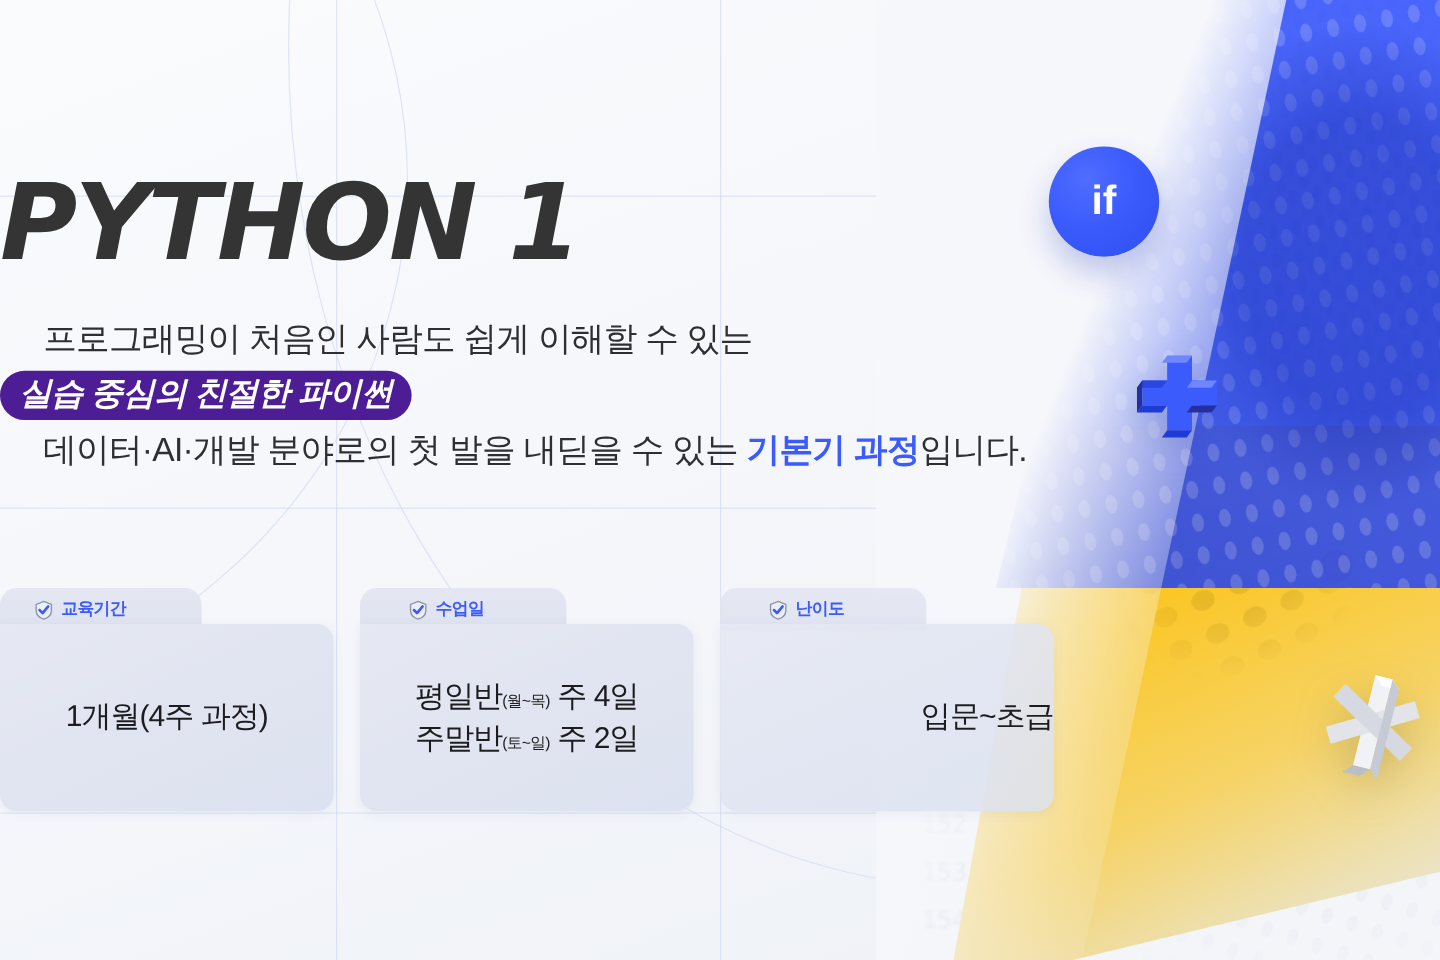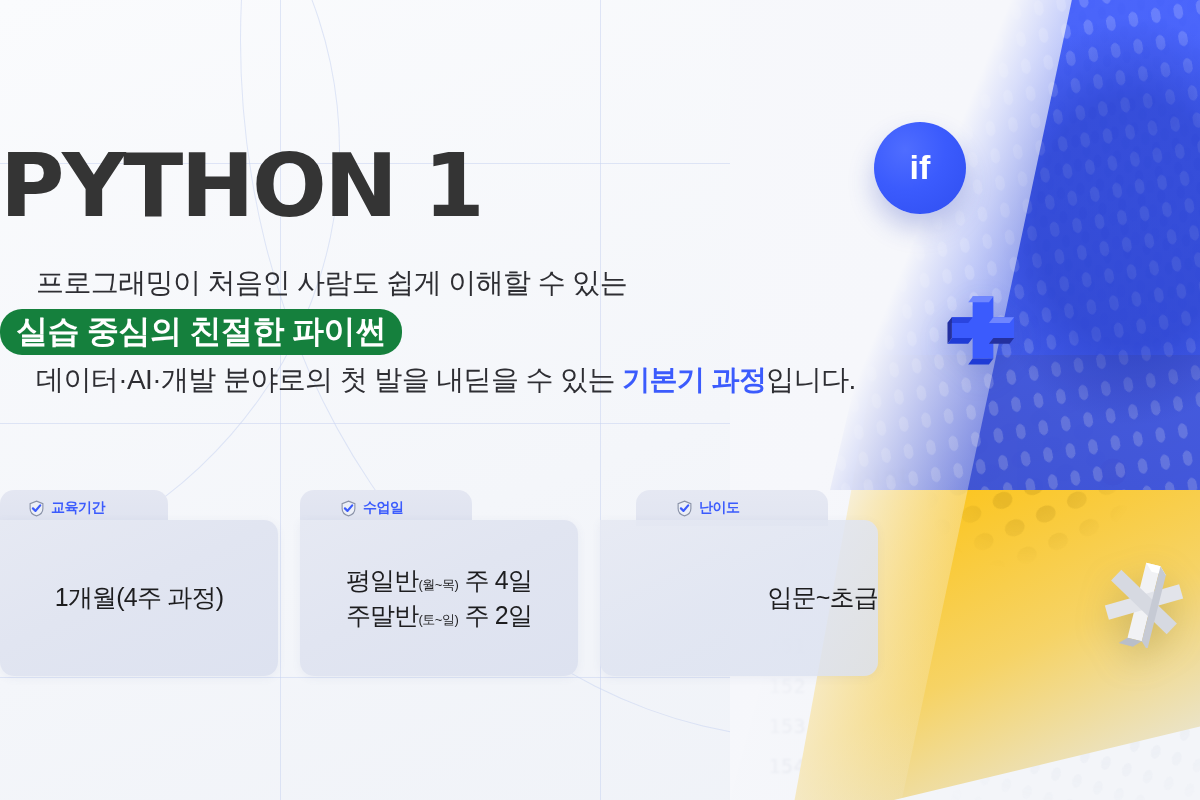--- a/index.html
+++ b/index.html
@@ -172,32 +172,33 @@
 
   
   .content{ position:absolute; left:0; top:0; width:760px; height:800px; }
 
   .title{
     position:absolute; left:0; top:142px;
     font-size:88px; font-weight:700; letter-spacing:-2.5px;
     color:#343434; line-height:1;
     font-family:"DejaVu Sans","Liberation Sans",sans-serif;
     font-stretch:normal;
+    font-style:italic;
   }
 
   .sub{ position:absolute; left:0; top:264px; width:740px; }
   .sub-line{
     font-size:28px; color:#2e2e33; line-height:1.34;
     letter-spacing:-.6px; white-space:nowrap;margin-left:36px;
   }
   .pill{
     display:inline-block; margin:7px 0 6px;
-    background:#15803d; color:#ffffff;
-    font-size:32px; font-weight:700; letter-spacing:-.6px;
-    padding:4px 16px 6px; border-radius:22px; line-height:1.15;
+    background:#4c1d95; color:#ffffff;
+    font-size:27px; font-weight:700; letter-spacing:-.6px;
+    padding:4px 16px 6px; border-radius:22px; line-height:1.15;font-style:italic;
   }
   .accent{ color:#3b5bfd; font-weight:700; }
 
   
   .cards{ position:absolute; left:0; top:490px; width:900px; height:190px; }
   .card{
     position:absolute; top:0; width:278px; height:186px;
   }
   .card .tab{
     position:absolute; left:0; top:0; width:172px; height:36px;
@@ -212,21 +213,21 @@
     background:linear-gradient(155deg,#e6e9f3 0%,#e1e5f1 45%,#dde2f0 100%);
     border-radius:0 14px 14px 14px;
     display:flex; align-items:center; justify-content:center;
     box-shadow:0 2px 10px rgba(90,104,150,.07);
   }
   .card.c1{ left:0; }
   .card.c2{ left:300px; }
   .card.c3{ left:600px; }
   .card.c1 .tab{ width:168px; }
   .card.c2 .tab{ width:172px; }
-  .card.c3 .tab{ width:192px;margin-left:36px; }
+  .card.c3 .tab{ width:172px; }
   .card.c3 .body{ background:linear-gradient(155deg,rgba(230,233,243,.88) 0%,rgba(223,228,241,.86) 50%,rgba(219,225,240,.84) 100%);justify-content:flex-end; }
   .card.c3 .tab{ background:linear-gradient(180deg,rgba(228,231,242,.92) 0%,rgba(223,227,240,.9) 100%); }
 
   .tab-label{
     color:#3b5bfd; font-size:14px; font-weight:700; letter-spacing:-.5px;
   }
   .check-ico{ width:17px; height:17px; display:block; }
 
   .card-text{
     text-align:center; color:#1d1d1f;

